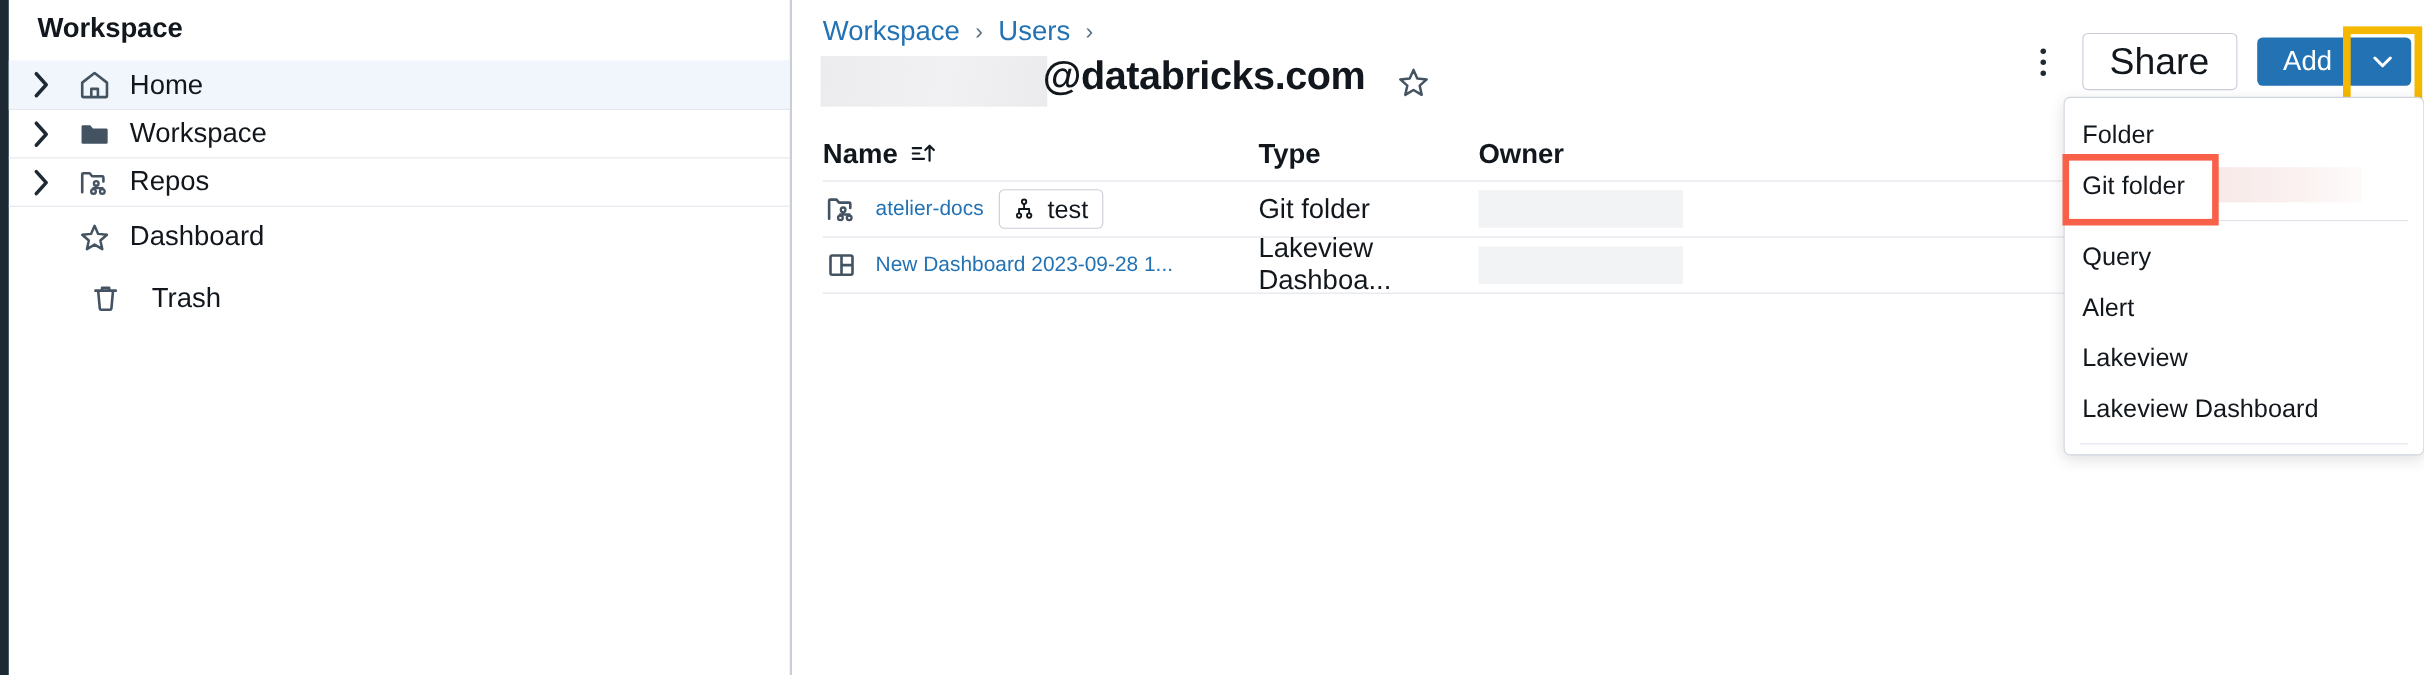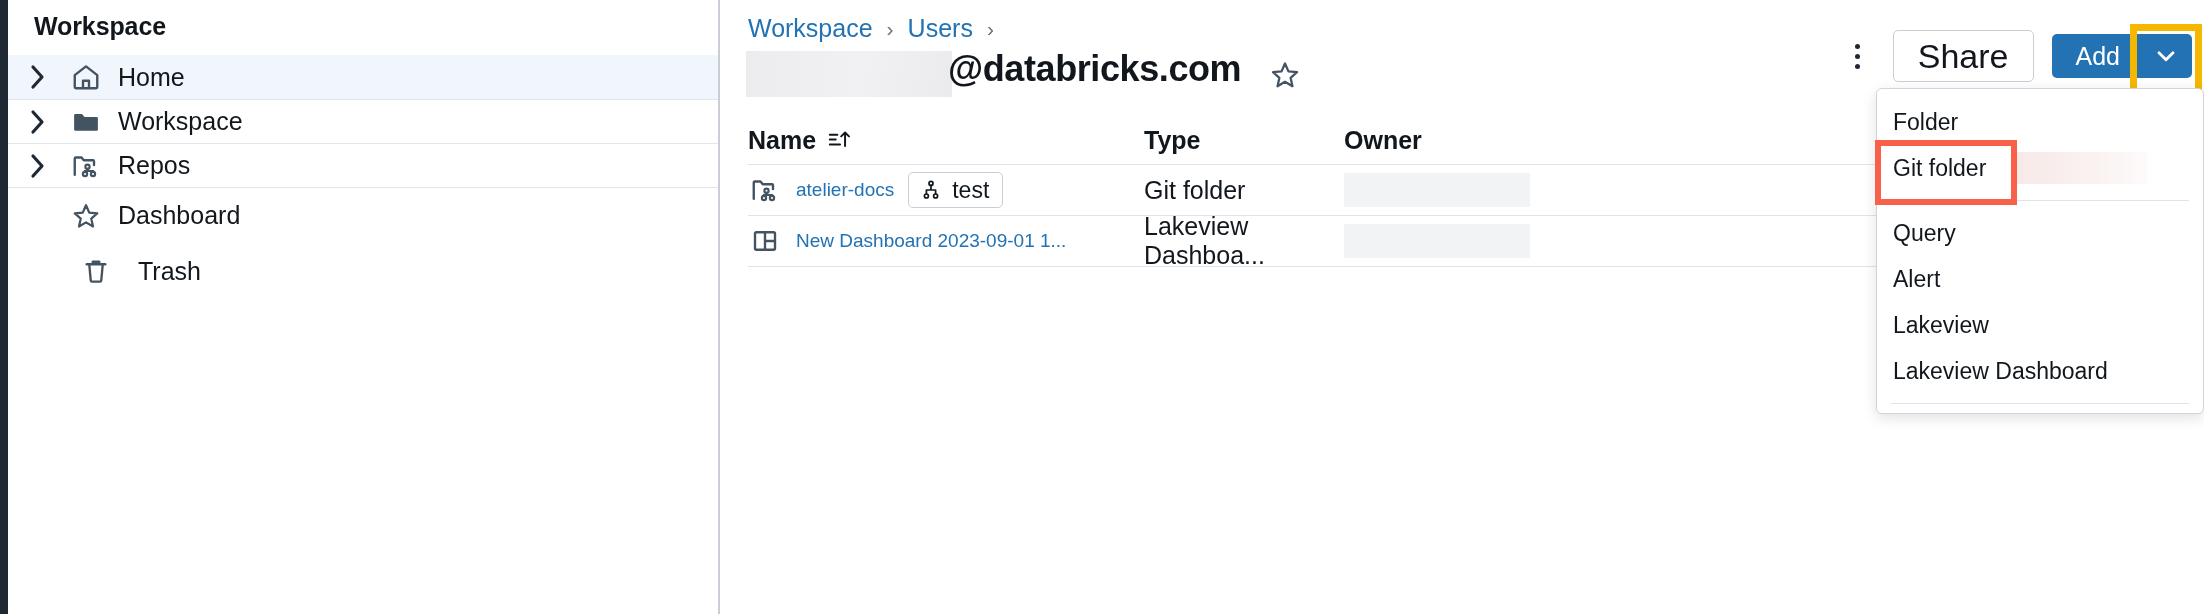--- a/index.html
+++ b/index.html
@@ -454,21 +454,21 @@
       </div>
 
       <div class="trow body">
         <div class="col-name">
           <span class="cell-icon">
             <svg width="30" height="30" viewBox="0 0 24 24">
               <rect x="4" y="5" width="16" height="14" rx="1.2" fill="none" stroke="#445361" stroke-width="1.9"></rect>
               <path d="M12 5 V19 M12 12 H20" stroke="#445361" stroke-width="1.9" fill="none"></path>
             </svg>
           </span>
-          <span class="cell-link">New Dashboard 2023-09-01 1...</span>
+          <span class="cell-link">New Dashboard 2023-09-28 1...</span>
         </div>
         <div class="col-type">
           <span class="cell-text">Lakeview Dashboa...</span>
         </div>
         <div class="col-owner">
           <span class="owner-redact"></span>
         </div>
       </div>
     </div>
 

